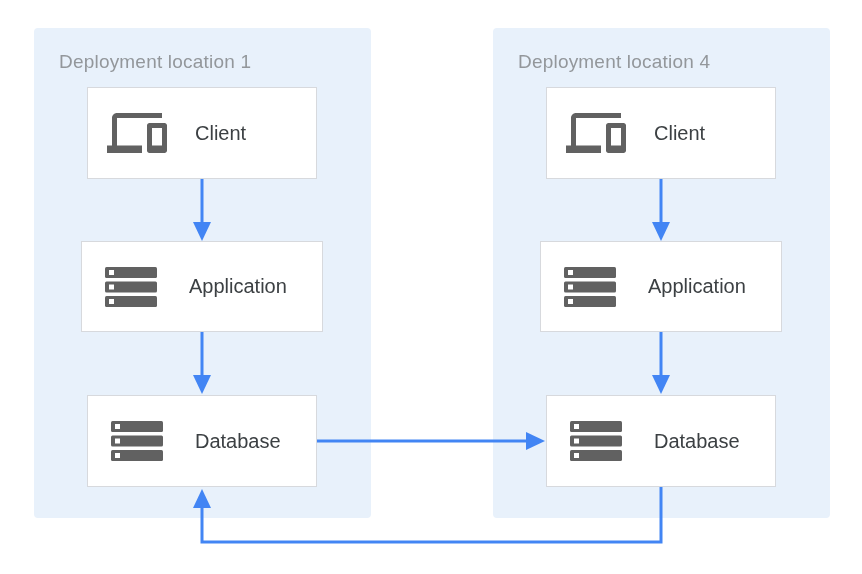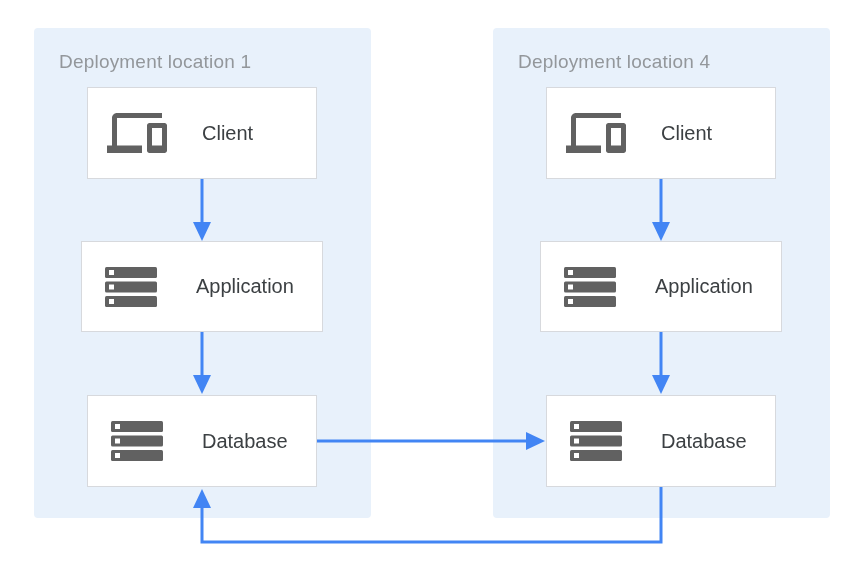--- a/index.html
+++ b/index.html
@@ -43,21 +43,21 @@
     padding-left: 16px;
   }
   .icon-wrap {
     width: 66px;
     display: flex;
     justify-content: center;
     align-items: center;
     flex: 0 0 66px;
   }
   .node-label {
-    margin-left: 32px;
+    margin-left: 25px;
     font-size: 20px;
     color: #3c4043;
     white-space: nowrap;
   }
   .edges-layer {
     position: absolute;
     left: 0;
     top: 0;
     width: 862px;
     height: 574px;

